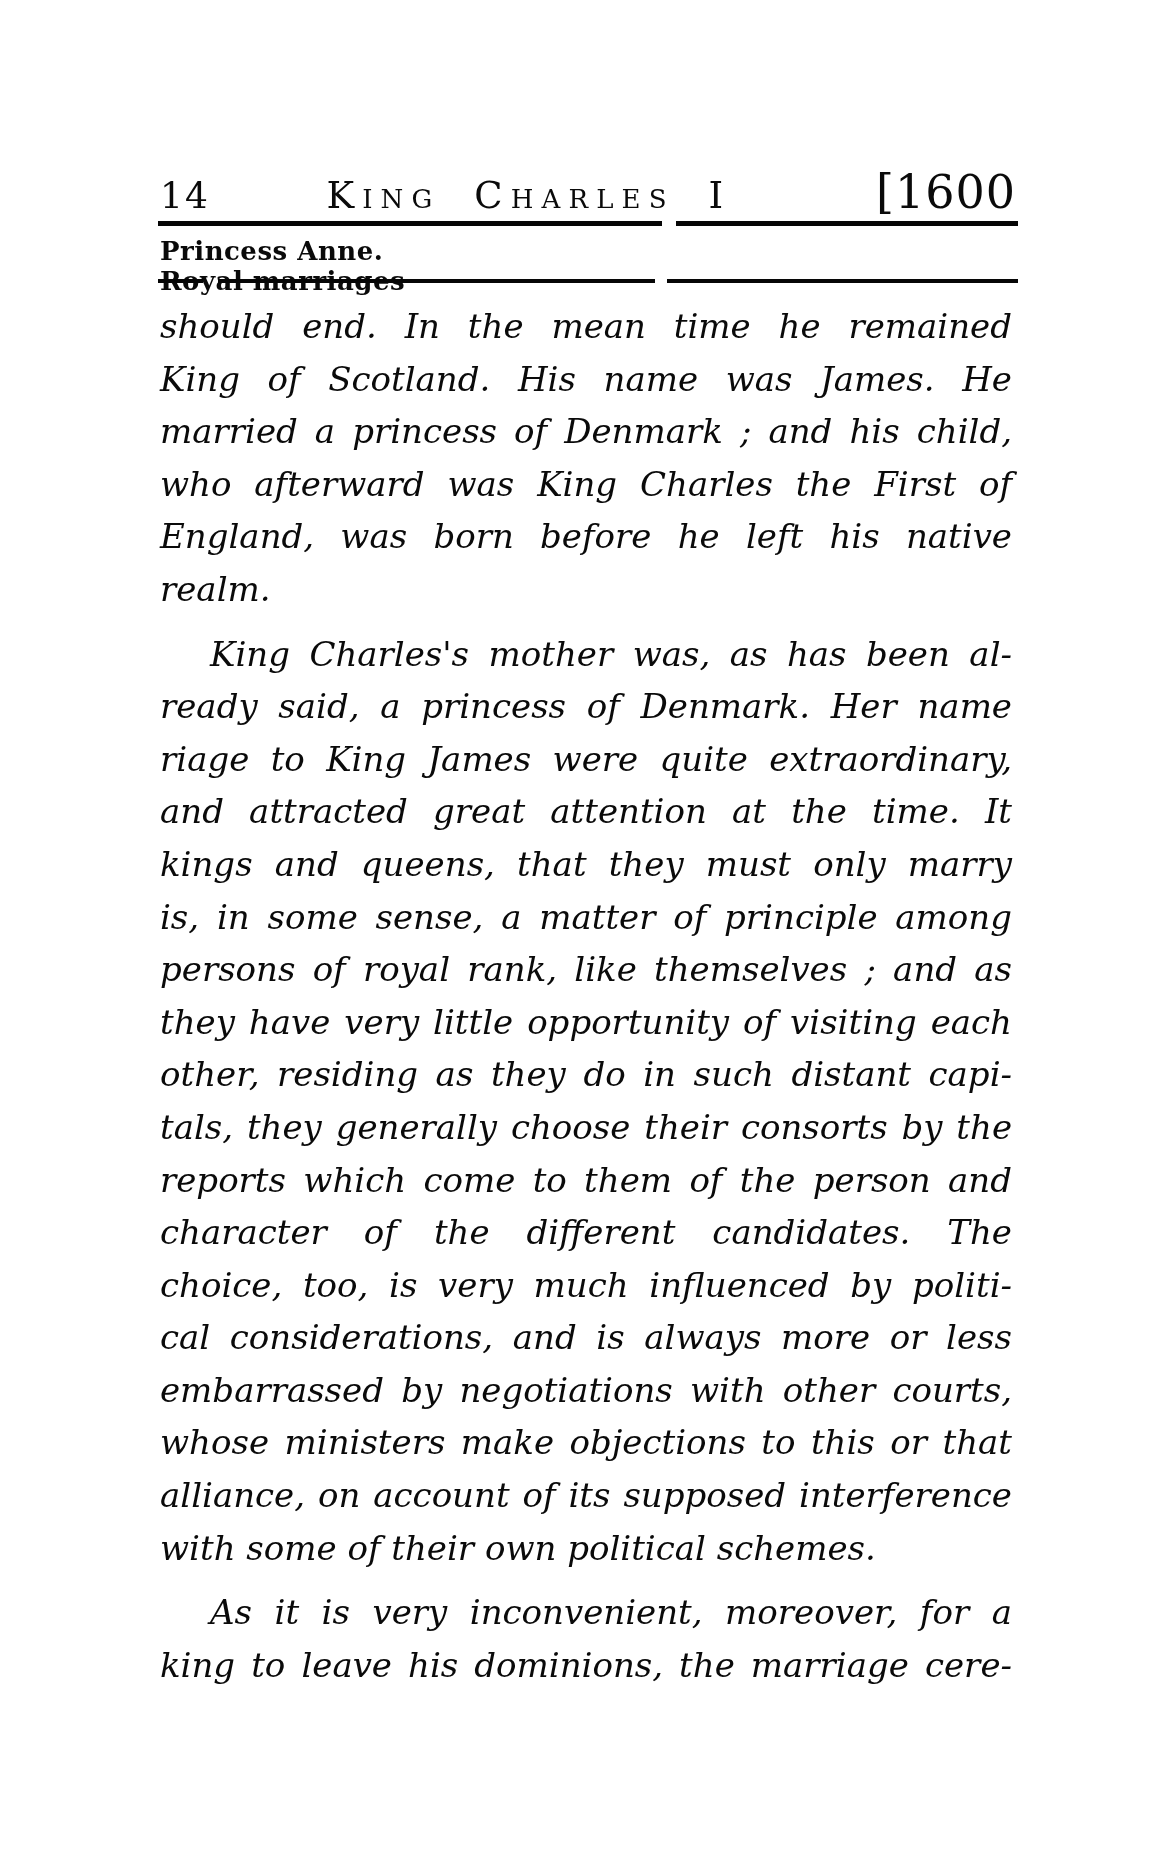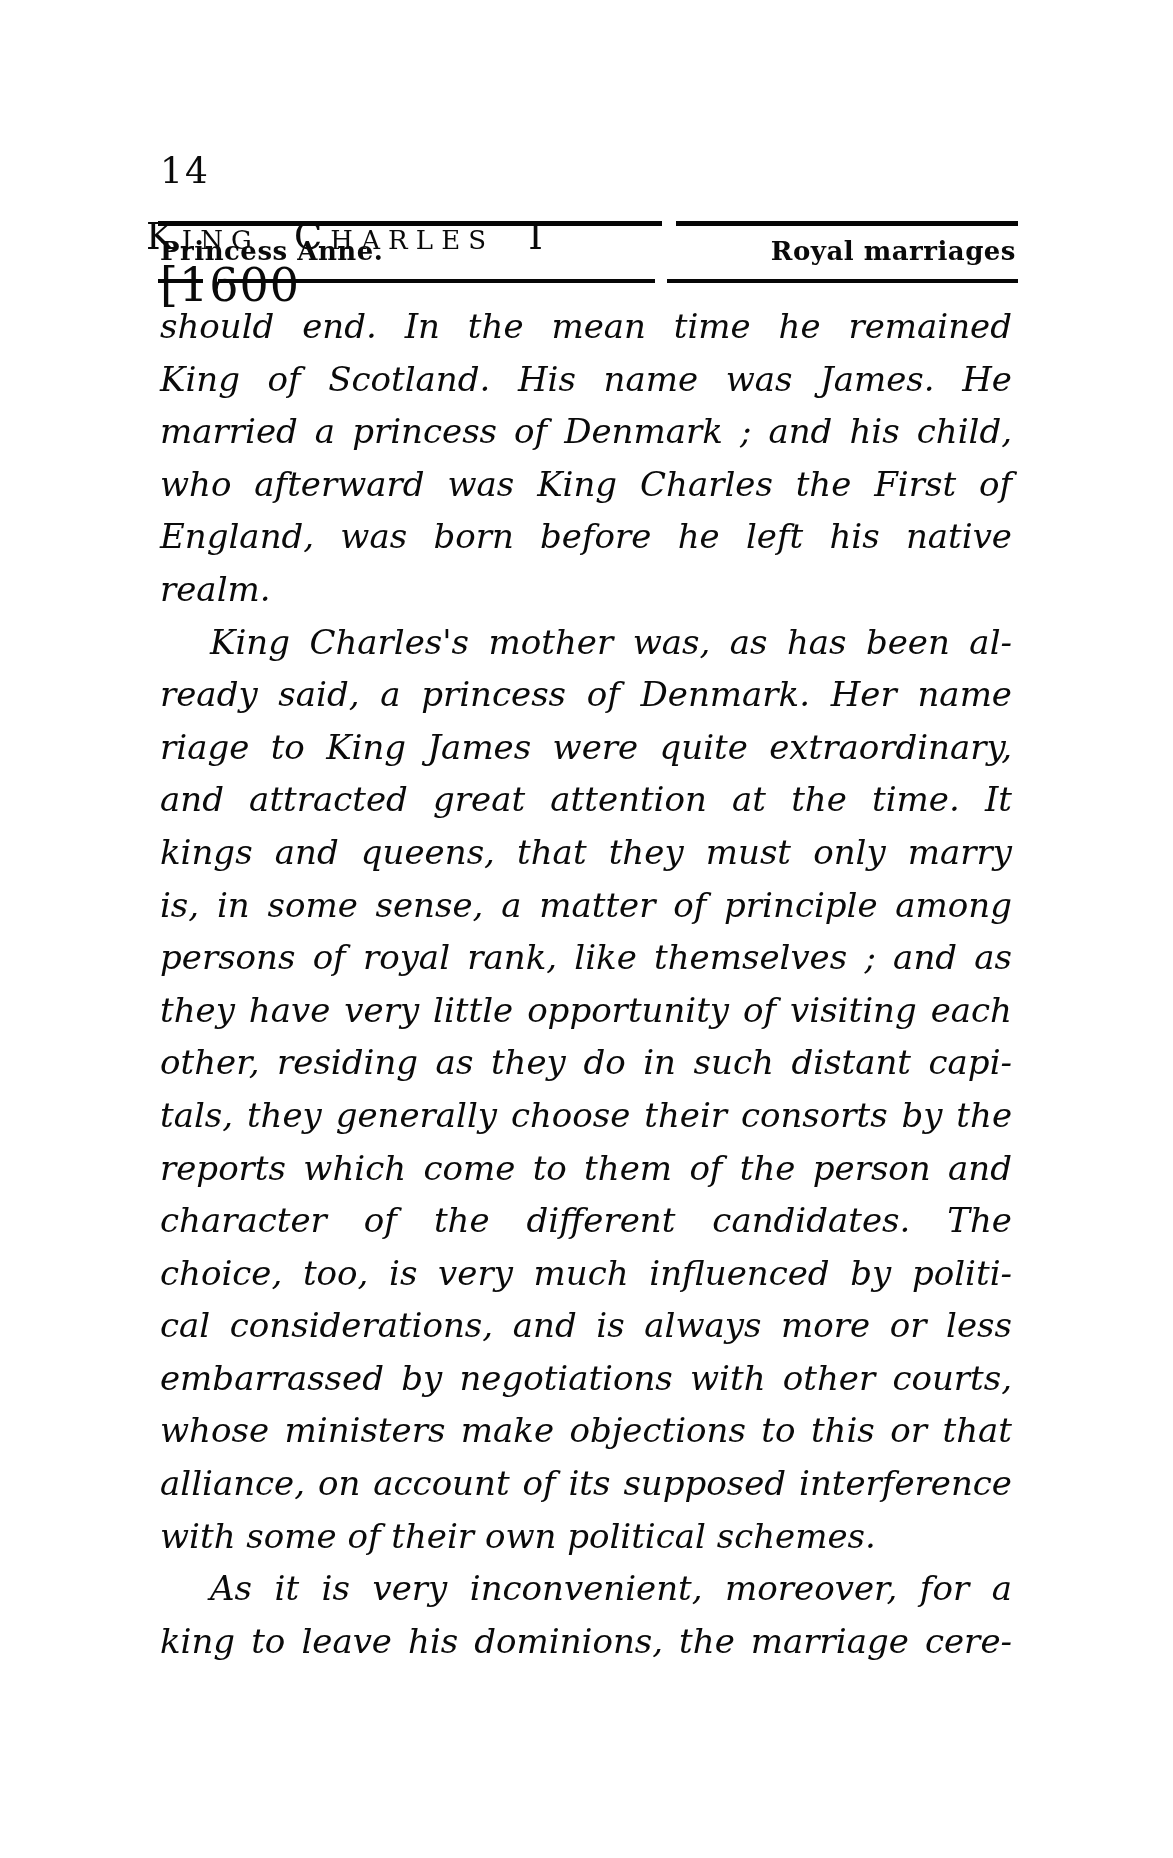--- a/index.html
+++ b/index.html
@@ -15,21 +15,20 @@
 
   
   .running-head {
     position: absolute;
     left: 160px;
     top: 150px;
     width: 856px;
     height: 46px;
     display: flex;
     align-items: baseline;
-    flex-direction: column;
   }
   .pagenum {
     font-size: 36px;
     letter-spacing: 2px;
     flex: 0 0 auto;
   }
   .running-title {
     flex: 1 1 auto;
     text-align: center;
     font-variant: small-caps;
@@ -77,39 +76,40 @@
     position: absolute;
     left: 160px;
     top: 236px;
     width: 856px;
     display: flex;
     justify-content: space-between;
     align-items: baseline;
     font-weight: bold;
     font-size: 26px;
     letter-spacing: 0.5px;
+    flex-direction: column;
   }
 
   
   .body-text {
     position: absolute;
     left: 160px;
     top: 300px;
     width: 852px;
     font-size: 34px;
     line-height: 52.6px;
     font-style: italic;
   }
   .line {
     text-align: justify;
     text-align-last: justify;
     white-space: normal;
   }
   .line.para-end { text-align-last: left; }
-  .line.indent { text-indent: 50px; }
+  .line.indent { text-indent: 50px; margin-top: 12px; }
 </style>
 </head>
 <body>
 
 <div class="page">
 
   <header class="running-head">
     <span class="pagenum">14</span>
     <span class="running-title">King Charles I</span>
     <span class="header-date">[1600</span>

